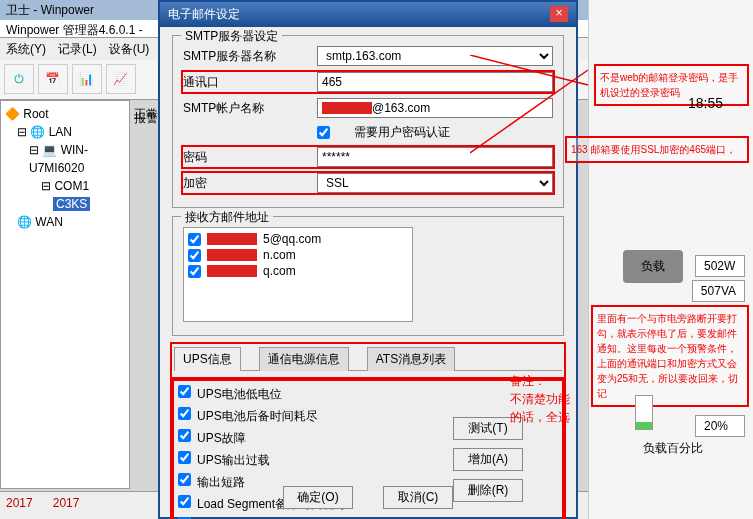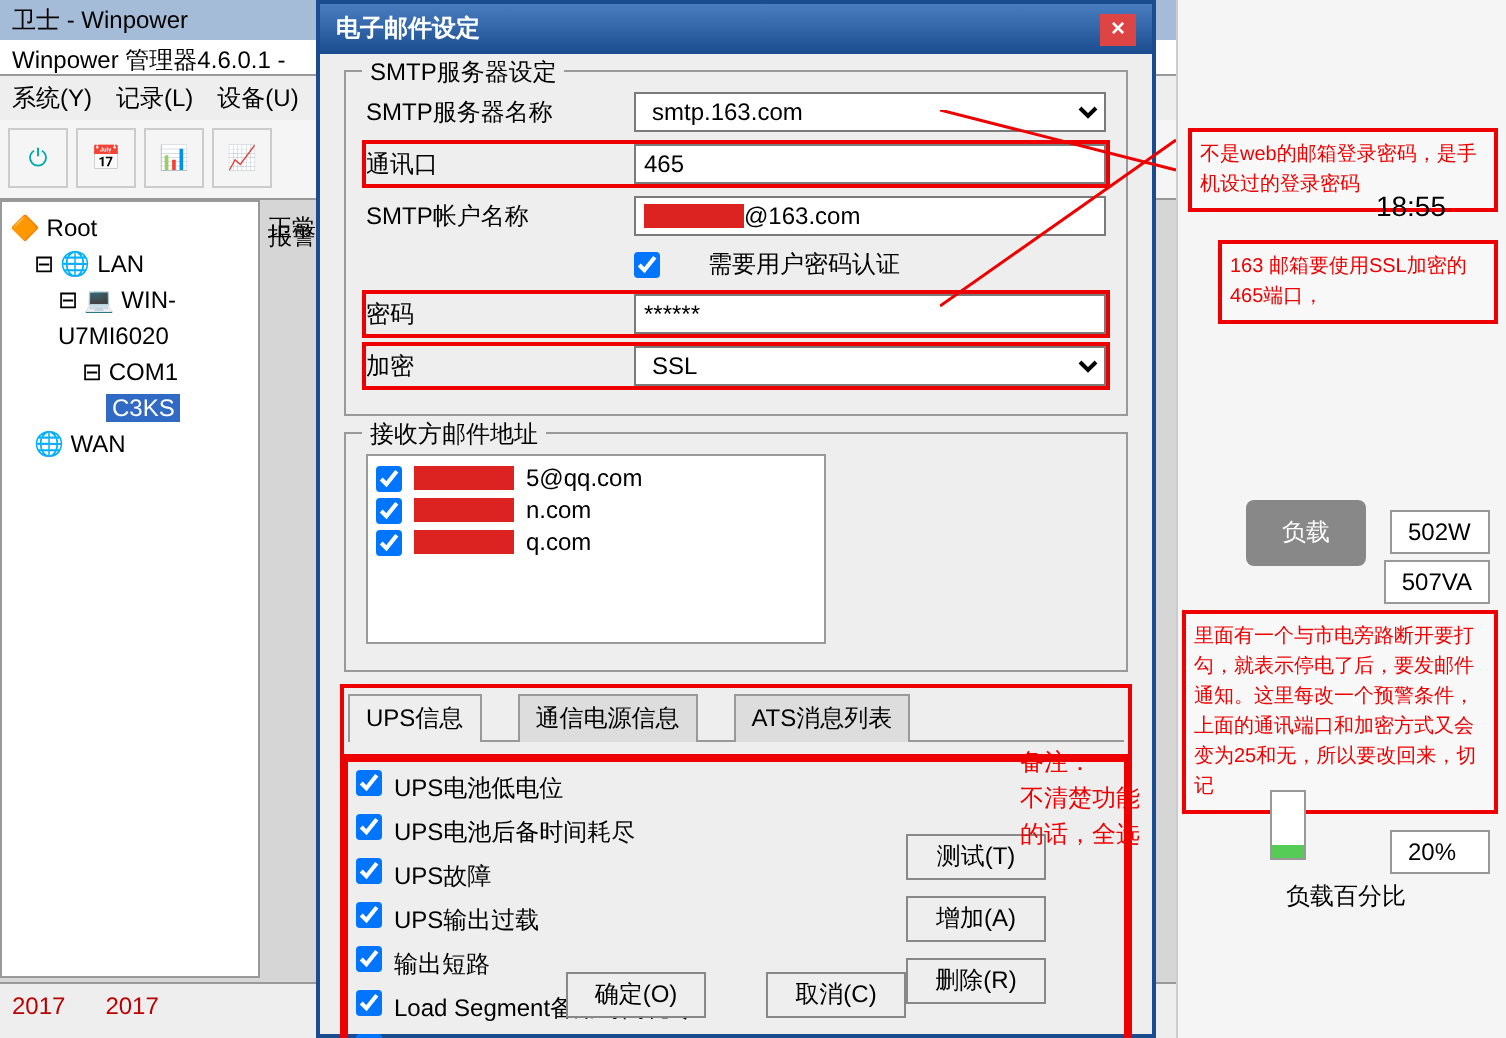--- a/index.html
+++ b/index.html
@@ -8,21 +8,21 @@
 .bg-title2{position:absolute;top:20px;left:0;right:0;height:18px;background:#fff;border-bottom:1px solid #999;padding:2px 6px}
 .menubar{position:absolute;top:38px;left:0;right:0;height:22px;background:#eee;padding:3px 6px;display:flex;gap:12px}
 .toolbar{position:absolute;top:60px;left:0;right:0;height:40px;background:#f5f5f5;border-bottom:1px solid #999;display:flex;gap:4px;padding:4px}
 .toolbar .tb{width:30px;height:30px;border:1px solid #ccc;display:flex;align-items:center;justify-content:center}
 .tree{position:absolute;top:100px;left:0;width:130px;bottom:30px;background:#fff;border:1px solid #999;padding:4px;line-height:18px}
 .tree .node{padding-left:12px}
 .tree .sel{background:#316ac5;color:#fff;padding:0 3px}
 .statusbar{position:absolute;bottom:0;left:0;right:0;height:28px;background:#eee;border-top:1px solid #999;padding:4px 6px;display:flex;gap:20px}
 .statusbar span{color:#b00}
 .dialog{position:absolute;top:0;left:158px;width:420px;height:519px;background:#eee;border:2px solid #1a4d8f}
-.dlg-title{background:linear-gradient(#4a7dc0,#1a4d8f);color:#fff;padding:4px 8px;font-weight:bold;display:flex;justify-content:space-between;align-items:center}
+.dlg-title{background:linear-gradient(#4a7dc0,#1a4d8f);color:#fff;padding:4px 8px;font-weight:normal;display:flex;justify-content:space-between;}
 .dlg-close{background:#d44;color:#fff;width:18px;height:16px;text-align:center;cursor:pointer;line-height:14px}
 .dlg-body{padding:8px 12px}
 .group{border:1px solid #999;padding:10px 10px 8px;margin-bottom:8px;position:relative}
 .group-label{position:absolute;top:-8px;left:8px;background:#eee;padding:0 4px}
 .row{display:flex;align-items:center;margin-bottom:6px;gap:24px}
 .row label{width:110px}
 .row input[type=text],.row input[type=password],.row select{flex:1;border:1px solid #7a7a7a;background:#fff;height:20px;padding:0 4px}
 .hl-red{outline:2px solid #e00}
 .recv{height:95px;background:#fff;border:1px solid #999;padding:4px;overflow:hidden}
 .recv-row{display:flex;align-items:center;gap:6px;margin-bottom:2px}
@@ -33,21 +33,21 @@
 .tab{border:1px solid #999;border-bottom:none;padding:3px 8px;background:#ddd;margin-right:18px;position:relative;top:1px}
 .tab.active{background:#eee}
 .chk-list{padding-left:4px}
 .chk-list label{display:block;margin-bottom:4px}
 .chk-list input{margin-right:6px}
 .note-red{position:absolute;top:370px;left:350px;color:#e00;line-height:18px}
 .dlg-foot{position:absolute;bottom:8px;left:0;right:0;display:flex;justify-content:center;gap:30px}
 .right-panel{position:absolute;top:0;right:0;width:165px;height:519px;background:#f5f5f5;border-left:1px solid #ccc}
 .anno{position:absolute;border:2px solid #e00;color:#e00;padding:4px;font-size:10px;line-height:15px;background:rgba(255,255,255,0.3)}
 .time{position:absolute;top:95px;right:30px;font-size:14px}
-.load-box{position:absolute;top:250px;right:70px;background:#888;color:#ffffff;padding:8px 18px;border-radius:4px}
+.load-box{position:absolute;top:250px;right:70px;background:#888;color:#000000;padding:8px 18px;border-radius:4px}
 .val-box{position:absolute;border:1px solid #999;background:#fff;padding:3px 8px;min-width:50px}
 .pct-label{position:absolute;right:50px;top:440px}
 svg.line{position:absolute;pointer-events:none}
 </style>
 </head>
 <body>
 
 <div class="bg-title">卫士 - Winpower</div>
 <div class="bg-title2">Winpower 管理器4.6.0.1 -</div>
 <div class="menubar">
@@ -170,21 +170,21 @@
 </div>
 
 <svg class="line" style="top:55px;left:470px" width="120" height="100">
     <line x1="0" y1="0" x2="118" y2="30" stroke="#e00" stroke-width="1.5"></line>
     <line x1="0" y1="98" x2="118" y2="15" stroke="#e00" stroke-width="1.5"></line>
   </svg>
 
 <div class="right-panel">
   <div class="anno" style="top:64px;right:4px;width:155px">不是web的邮箱登录密码，是手机设过的登录密码</div>
   <div class="time">18:55</div>
-  <div class="anno" style="top:120px;right:4px;width:140px">163 邮箱要使用SSL加密的465端口，</div>
+  <div class="anno" style="top:136px;right:4px;width:184px">163 邮箱要使用SSL加密的465端口，</div>
   <div class="load-box">负载</div>
   <div class="val-box" style="top:255px;right:8px">502W</div>
   <div class="val-box" style="top:280px;right:8px">507VA</div>
   <div class="anno" style="top:305px;right:4px;width:158px">里面有一个与市电旁路断开要打勾，就表示停电了后，要发邮件通知。这里每改一个预警条件，上面的通讯端口和加密方式又会变为25和无，所以要改回来，切记</div>
   <div style="position:absolute;top:395px;right:100px;width:18px;height:35px;border:1px solid #999;background:linear-gradient(to top,#5c5 20%,#fff 20%)"></div>
   <div class="val-box" style="top:415px;right:8px">20%</div>
   <div class="pct-label">负载百分比</div>
 </div>
 
 </body></html>

